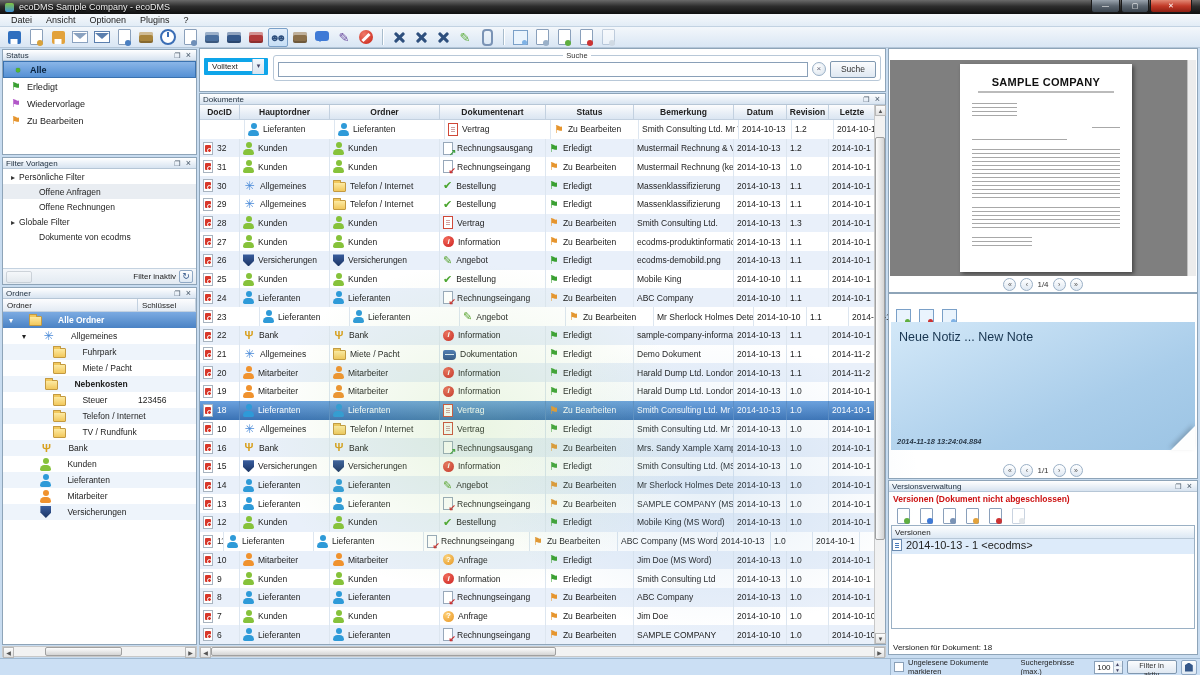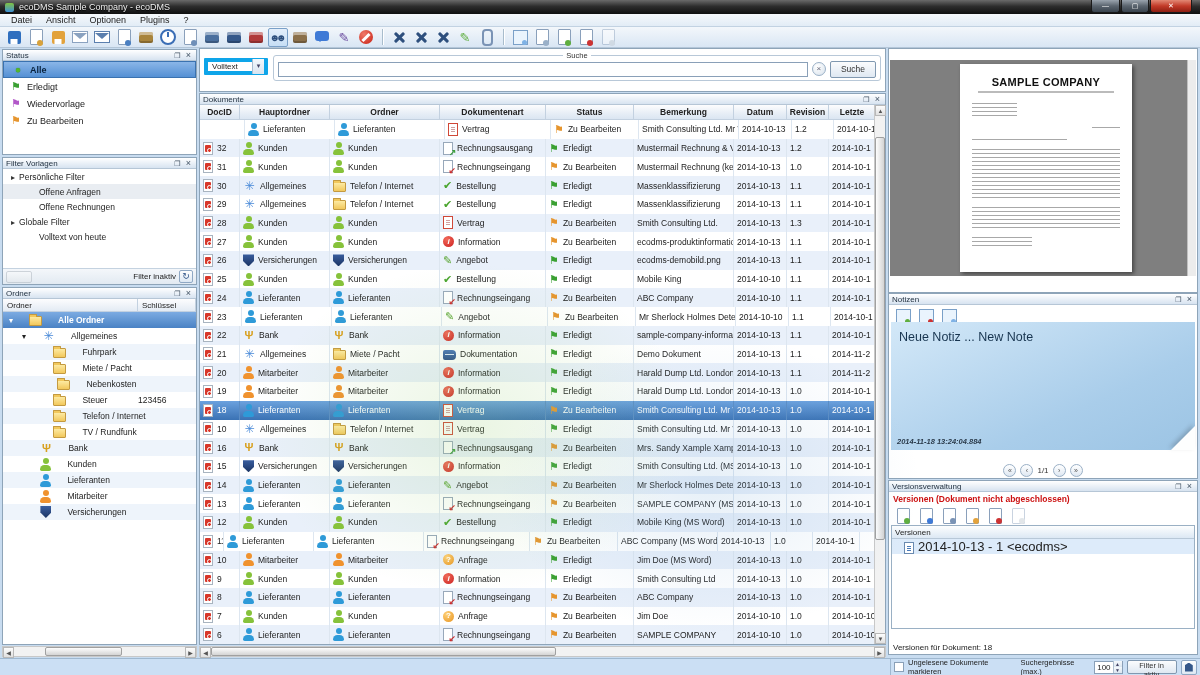--- a/index.html
+++ b/index.html
@@ -177,21 +177,21 @@
   .note::after{content:"";position:absolute;right:0;bottom:0;border-bottom:24px solid #fdfefe;border-left:24px solid transparent;
     filter:drop-shadow(-2px -2px 2px rgba(0,0,0,.18))}
   .ntext{position:absolute;top:8px;left:8px;font-size:12.5px;color:#17344f}
   .nts{position:absolute;bottom:4px;left:6px;font-size:7.5px;font-style:italic;font-weight:bold;color:#2a3a4a}
 
   #panel-versions{left:888px;top:480px;width:310px;height:175px}
   .vwarn{position:absolute;top:13px;left:4px;font-size:8.5px;font-weight:bold;color:#cc1111}
   .vtools{position:absolute;top:25px;left:4px;display:flex;gap:3px}
   .vlist{position:absolute;left:2px;top:44px;right:2px;height:104px;border:1px solid #9ab0c4;background:#fff}
   .vlhead{height:13px;background:linear-gradient(#fdfefe,#dce8f4);border-bottom:1px solid #b8c8d8;font-size:8px;display:flex;align-items:center;padding-left:3px}
-  .vitem{height:15px;display:flex;align-items:flex-end;gap:4px;padding-left:12px;font-size:13px}
+  .vitem{height:15px;display:flex;align-items:flex-start;gap:4px;font-size:11px}
   .vitem.sel{background:#ddebfa}
   .vfoot{position:absolute;left:4px;bottom:2px;font-size:8px;color:#222}
 
   
   #bottombar{position:absolute;left:0;top:658px;width:1200px;height:17px;background:#cbdff4;border-top:1px solid #9fb8d0}
   .cb{width:10px;height:10px;background:#fff;border:1px solid #8aa0b8;flex:none}
   #dategroup{position:absolute;left:604px;top:2px;display:flex;align-items:center;gap:6px}
   .datecombo{width:62px;height:13px;font-size:7.5px}
   .slider{position:relative;width:140px;height:12px}
   .slider .line{position:absolute;left:0;right:8px;top:5px;height:4px;background:linear-gradient(#5fa0e8,#2f72c4);border-radius:2px}
@@ -298,21 +298,21 @@
         <div class="frow-g">
           <span class="exp"></span>
           <span>Persönliche Filter</span>
         </div>
         <div class="frow-c hl">Offene Anfragen</div>
         <div class="frow-c">Offene Rechnungen</div>
         <div class="frow-g">
           <span class="exp"></span>
           <span>Globale Filter</span>
         </div>
-        <div class="frow-c">Volltext von heute</div>
+        <div class="frow-c">Dokumente von ecodms</div>
       </div>
     <div class="ffoot">
       <span class="minibtn"></span>
       <span class="sp" style="flex:1"></span>
       <span>Filter inaktiv</span>
       <span class="sqbtn">↻</span>
     </div>
   </div>
 
   <div class="panel" id="panel-ordner">
@@ -340,21 +340,21 @@
         <div class="trow" style="padding-left: 32px;">
           <span>&nbsp;</span>
           <span class="ic ic-folder"></span>
           <span>Fuhrpark</span>
         </div>
         <div class="trow" style="padding-left: 32px;">
           <span>&nbsp;</span>
           <span class="ic ic-folder"></span>
           <span>Miete / Pacht</span>
         </div>
-        <div class="trow" style="padding-left: 36px;">
+        <div class="trow" style="padding-left: 24px; font-weight: bold;">
           <span>&nbsp;</span>
           <span class="ic ic-folder"></span>
           <span>Nebenkosten</span>
         </div>
         <div class="trow" style="padding-left: 32px;">
           <span>&nbsp;</span>
           <span class="ic ic-folder"></span>
           <span>Steuer</span>
           <span class="key">123456</span>
         </div>
@@ -764,21 +764,21 @@
             <span>2014-10-10</span>
           </div>
           <div class="dc" style="width: 42px;">
             <span>1.1</span>
           </div>
           <div class="dc" style="width: 47px;">
             <span>2014-10-1</span>
           </div>
         </div>
         <div class="drow">
-          <div class="dc" style="width: 42px;">
+          <div class="dc" style="width: 60px;">
             <span class="ic ic-pdf"></span>
             <span>23</span>
           </div>
           <div class="dc" style="width: 90px;">
             <span class="ic ic-person-blue"></span>
             <span>Lieferanten</span>
           </div>
           <div class="dc" style="width: 110px;">
             <span class="ic ic-person-blue"></span>
             <span>Lieferanten</span>
@@ -1401,29 +1401,30 @@
         <div class="docsub"></div>
         <div class="pblock" style="width:45px;height:14px;margin-bottom:10px"></div>
         <div class="pblock" style="width:28px;height:4px;margin-left:auto;margin-bottom:8px"></div>
         <div class="pblock" style="width:95px;height:4px;margin-bottom:6px"></div>
         <div class="pblock" style="width:100%;height:52px;margin-bottom:6px"></div>
         <div class="pblock" style="width:100%;height:24px;margin-bottom:6px"></div>
         <div class="pblock" style="width:60px;height:12px"></div>
       </div>
     </div>
     <div class="pvsb"></div>
+    <div class="pager">
+      <span class="pgb first"></span>
+      <span class="pgb prev"></span>
+      <span class="pgind">1/4</span>
+      <span class="pgb next"></span>
+      <span class="pgb last"></span>
+    </div>
   </div>
 
   <div class="panel" id="panel-notes">
-    <div class="phead">
-      <span>Notizen</span>
-        <span class="sp"></span>
-      <span class="pbtn float"></span>
-      <span class="pbtn close"></span>
-    </div>
     <div class="ntools" id="ntools">
         <span class="tbi sh-note" style="--c: #5fae3f;"></span>
         <span class="tbi sh-note" style="--c: #cc3333;"></span>
         <span class="tbi sh-note" style="--c: #7fb2e5;"></span>
       </div>
     <div class="note">
       <span class="ntext">Neue Notiz ... New Note</span>
       <span class="nts">2014-11-18 13:24:04.884</span>
     </div>
     <div class="pager">

